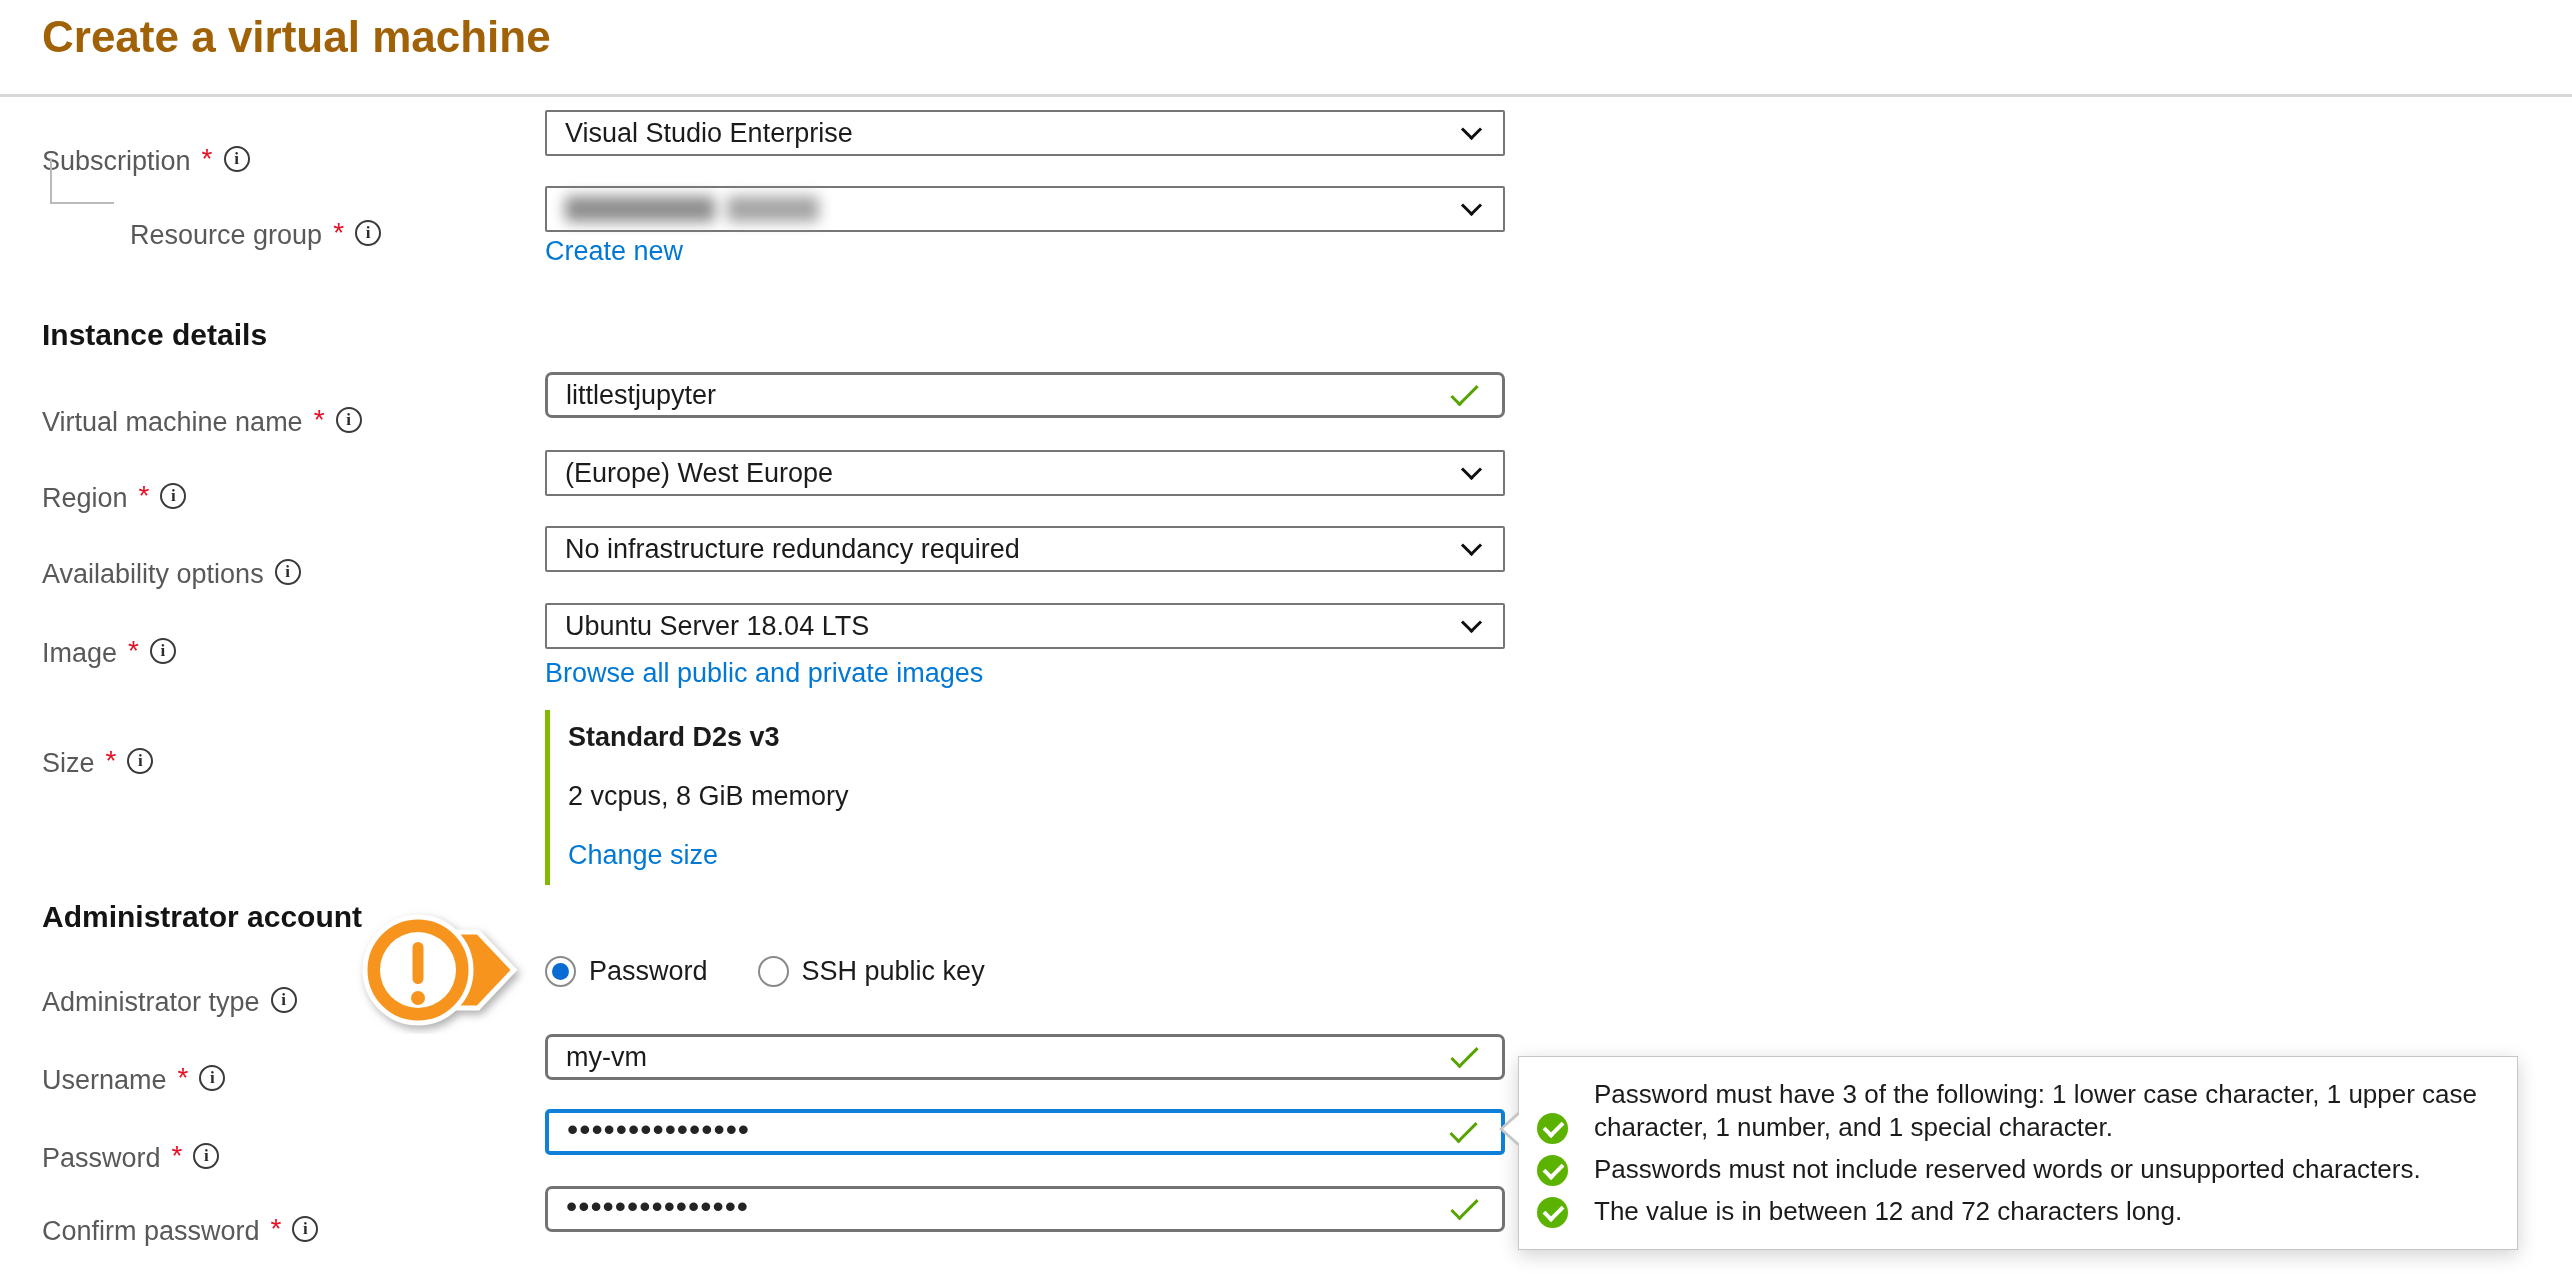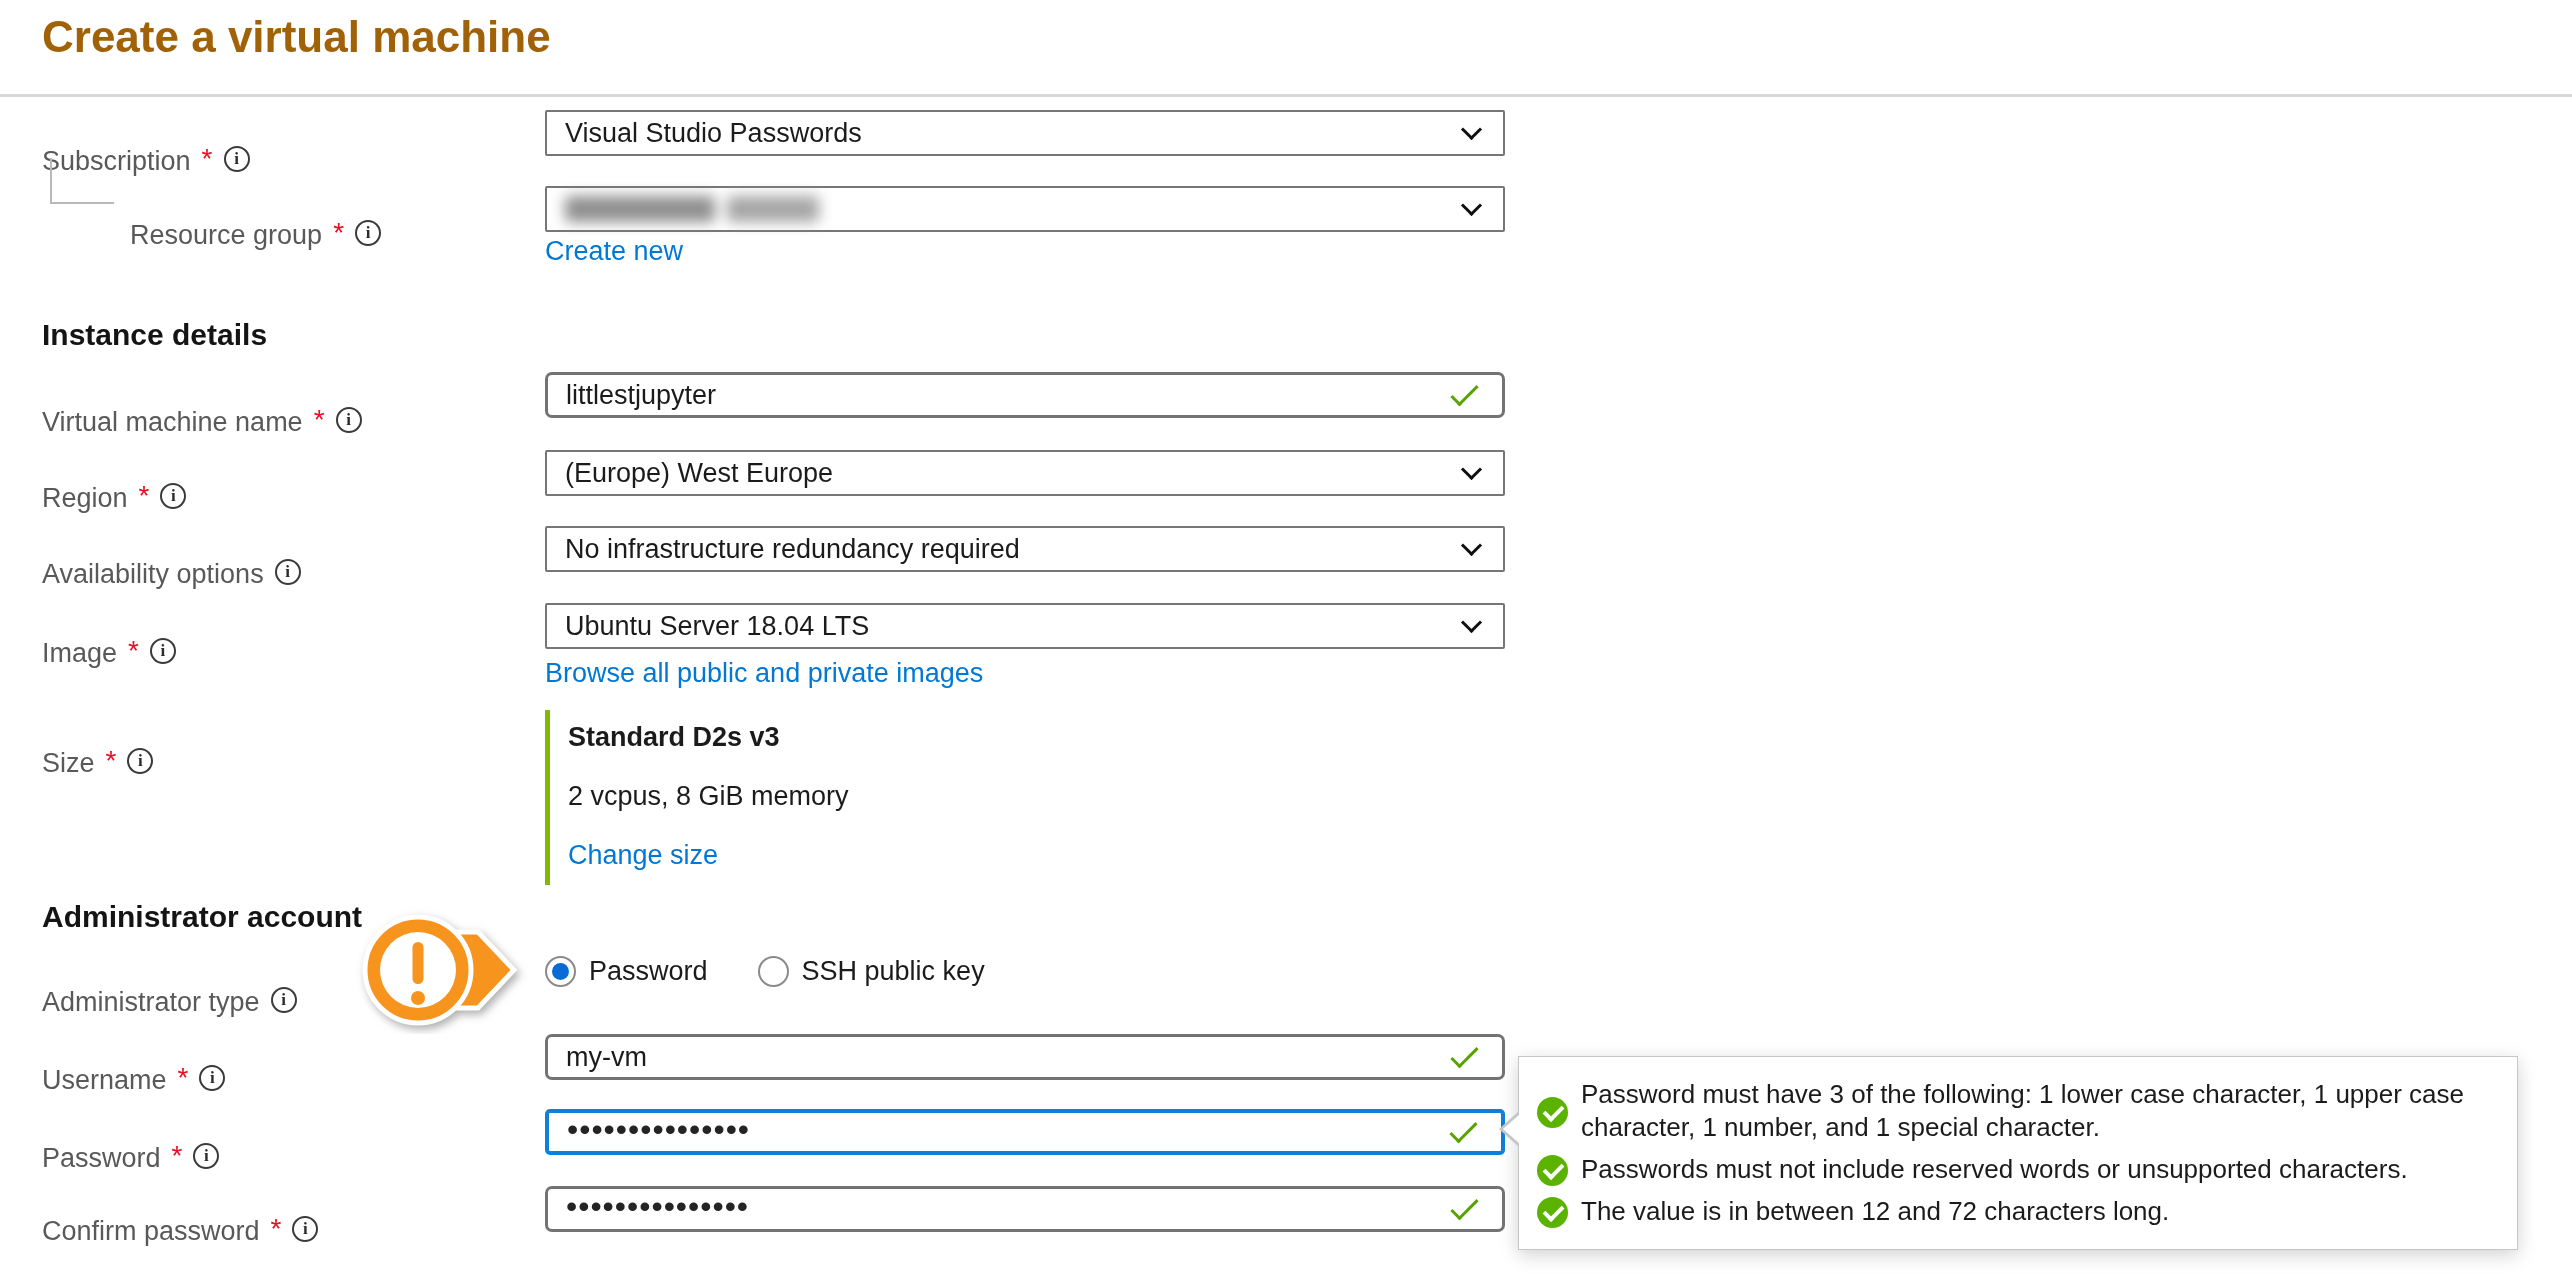--- a/index.html
+++ b/index.html
@@ -65,42 +65,42 @@
   
   .tooltip { position:absolute; left:1518px; top:1056px; width:1000px; background:#fff;
              border:1px solid #c6c6c6; box-shadow:0 5px 18px rgba(0,0,0,.18);
              padding:12px 26px 12px 18px; }
   .tooltip::before { content:""; position:absolute; left:-20px; top:54px; width:0; height:0;
              border-top:18px solid transparent; border-bottom:18px solid transparent;
              border-right:20px solid #c6c6c6; }
   .tooltip::after { content:""; position:absolute; left:-16px; top:57px; width:0; height:0;
              border-top:15px solid transparent; border-bottom:15px solid transparent;
              border-right:17px solid #ffffff; }
-  .tip-item { display:flex; align-items:center; gap:13px; font-size:26px; line-height:33px;
+  .tip-item { display:flex; align-items:flex-end; gap:26px; font-size:26px; line-height:33px;
               color:#1b1b1b; margin:9px 0; }
   .gcheck { flex:0 0 auto; width:31px; height:31px; background:#5bb300; border-radius:50%;
             position:relative; margin-top:2px; }
   .gcheck::after { content:""; position:absolute; left:7px; top:8px; width:15px; height:8px;
             border-left:4px solid #fff; border-bottom:4px solid #fff; transform:rotate(-45deg); }
 </style>
 </head>
 <body>
 
 <div class="page">
 
   <div class="page-title">Create a virtual machine</div>
   <div class="divider"></div>
 
   <div class="lbl" style="top:114px">
     <span>Subscription</span>
     <span class="req">*</span>
     <span class="info"></span>
   </div>
   <div class="fld dd" style="top:110px">
-    <span>Visual Studio Passwords</span>
+    <span>Visual Studio Enterprise</span>
     <span class="chev"></span>
   </div>
 
   <div class="conn-v"></div>
   <div class="conn-h"></div>
 
   <div class="lbl" style="left:130px; top:188px">
     <span>Resource group</span>
     <span class="req">*</span>
     <span class="info"></span>

